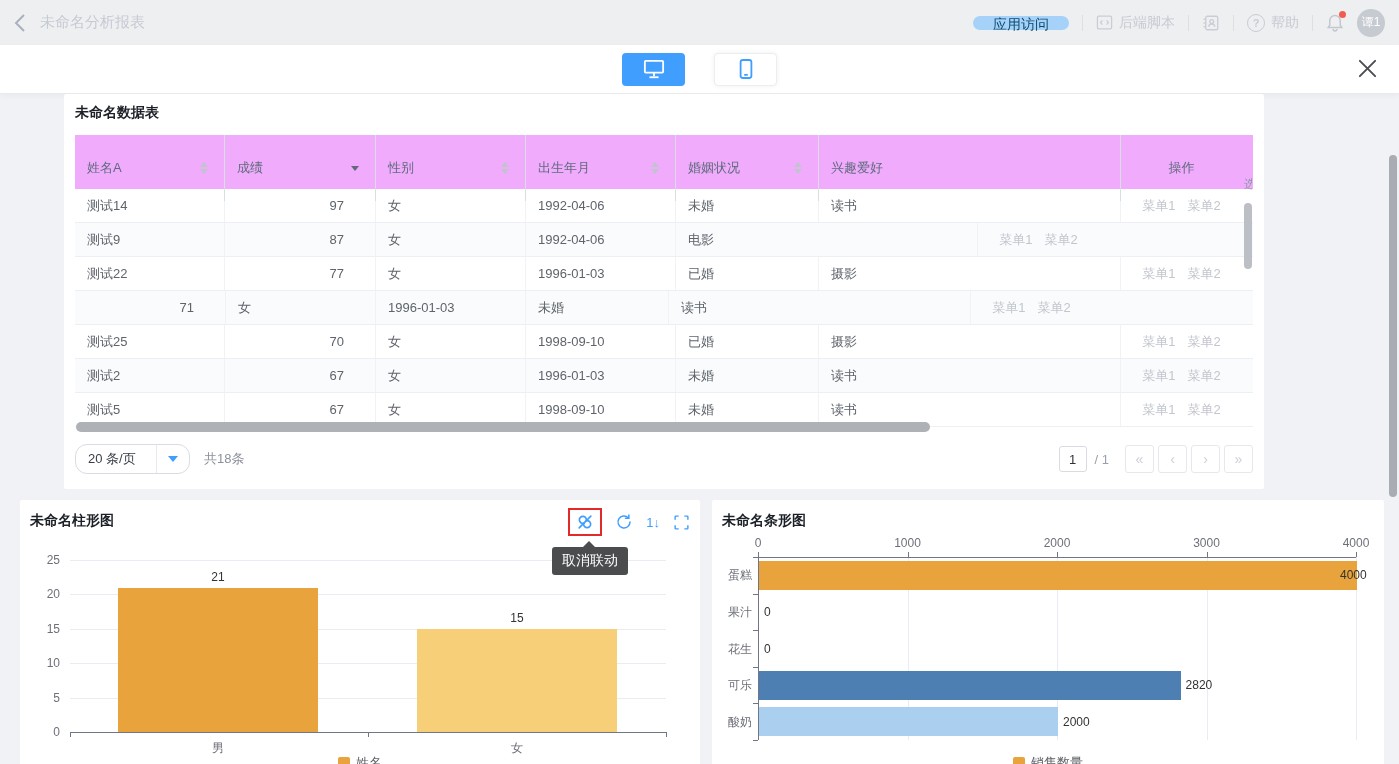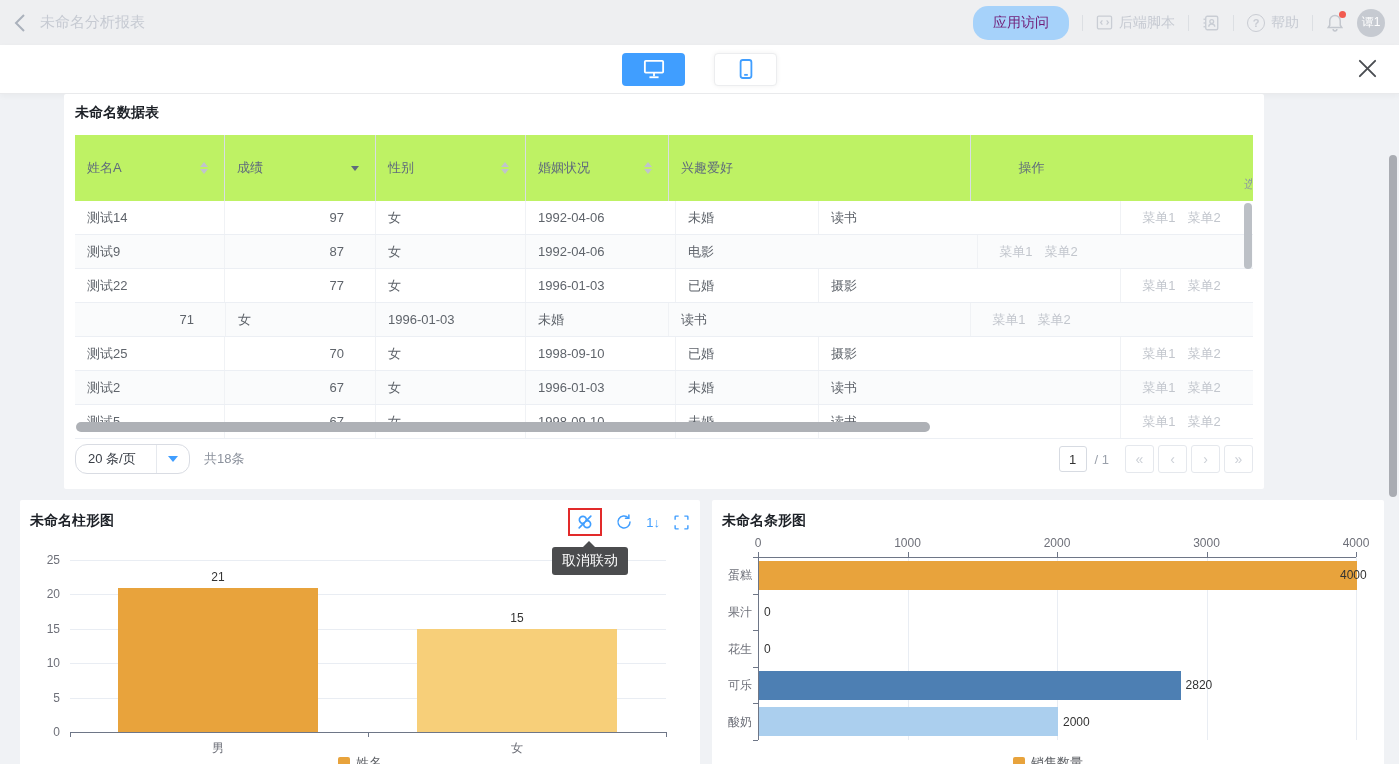--- a/index.html
+++ b/index.html
@@ -5,21 +5,21 @@
   html,body{margin:0;padding:0;width:1399px;height:764px;overflow:hidden;}
   .screen{position:relative;width:1399px;height:764px;background:#f0f2f5;overflow:hidden;
           font-family:"Liberation Sans","DejaVu Sans",sans-serif;}
   
   .topbar{position:absolute;left:0;top:0;width:100%;height:45px;background:#eeeff1;
           display:flex;align-items:center;justify-content:space-between;box-sizing:border-box;padding:0 14px;}
   .tb-left{display:flex;align-items:center;gap:14px;}
   .back{display:flex;align-items:center;cursor:pointer;}
   .tb-title{font-size:15px;color:#c6cad2;}
   .tb-right{display:flex;align-items:center;gap:13px;}
-  .pill{height:34px;padding:0 20px;border:none;border-radius:15px;background:#a6d2fa;color:#701a75;font-size:14px;
+  .pill{height:14px;padding:0 20px;border:none;border-radius:15px;background:#a6d2fa;color:#0c4a6e;font-size:14px;
         font-family:inherit;}
   .vdiv{width:1px;height:16px;background:#dcdfe3;}
   .tb-item{display:flex;align-items:center;gap:6px;color:#c6cad2;font-size:14px;}
   .q-circle{width:16px;height:16px;border-radius:50%;border:1.5px solid #c9ccd3;color:#c9ccd3;font-size:11px;
             font-weight:bold;display:flex;align-items:center;justify-content:center;}
   .bell{position:relative;display:flex;align-items:center;}
   .bell .dot{position:absolute;top:-2px;right:-2px;width:7px;height:7px;border-radius:50%;background:#f25b50;}
   .avatar{width:28px;height:28px;border-radius:50%;background:#c6cad1;color:#fff;font-size:12px;
           display:flex;align-items:center;justify-content:center;}
   
@@ -27,21 +27,21 @@
            box-shadow:0 2px 6px rgba(0,0,0,0.04);display:flex;align-items:center;justify-content:center;gap:29px;}
   .dev-btn{width:63px;height:33px;border-radius:4px;display:flex;align-items:center;justify-content:center;border:none;}
   .dev-btn.active{background:#409EFF;}
   .dev-btn.inactive{background:#fff;border:1px solid #ecedef;box-shadow:0 0 5px rgba(0,0,0,0.06);}
   .close-btn{position:absolute;right:21px;top:13px;cursor:pointer;}
   
   .panel{position:absolute;background:#fff;border-radius:2px;}
   #tablePanel{left:64px;top:94px;width:1200px;height:395px;}
   .panel-title{position:absolute;left:11px;top:10px;margin:0;font-size:14px;font-weight:bold;color:#1d2127;}
   .tbl{position:absolute;left:11px;top:41px;width:1178px;height:300px;}
-  .thead{display:flex;height:66px;background:#bef264;position:relative;}
+  .thead{display:flex;height:54px;background:#f0abfc;position:relative;}
   .th{box-sizing:border-box;height:66px;display:flex;align-items:center;padding:0 12px;font-size:13px;
       color:#5f6b7c;border-right:1px solid #d9dde4;}
   .th.center{justify-content:center;border-right:none;}
   .sorters{display:flex;flex-direction:column;margin-left:auto;gap:2px;padding-right:4px;}
   .tri{width:0;height:0;border-left:4px solid transparent;border-right:4px solid transparent;}
   .tri.up{border-bottom:5px solid #c0c4cc;}
   .tri.down{border-top:5px solid #c0c4cc;}
   .tri.down.active{border-top-color:#5f6b7c;}
   .tr{display:flex;height:33px;border-bottom:1px solid #eceff4;background:#fff;}
   .tr:nth-child(even){background:#fafbfc;}
@@ -195,20 +195,27 @@
               <div class="tri down active"></div>
             </div>
           </div>
           <div class="th" style="width: 150px;">
             <div class="th-label">性别</div>
             <div class="sorters">
               <div class="tri up"></div>
               <div class="tri down"></div>
             </div>
           </div>
+          <div class="th" style="width: 150px;">
+            <div class="th-label">出生年月</div>
+            <div class="sorters">
+              <div class="tri up"></div>
+              <div class="tri down"></div>
+            </div>
+          </div>
           <div class="th" style="width: 143px;">
             <div class="th-label">婚姻状况</div>
             <div class="sorters">
               <div class="tri up"></div>
               <div class="tri down"></div>
             </div>
           </div>
           <div class="th" style="width: 302px;">
             <div class="th-label">兴趣爱好</div>
           </div>

